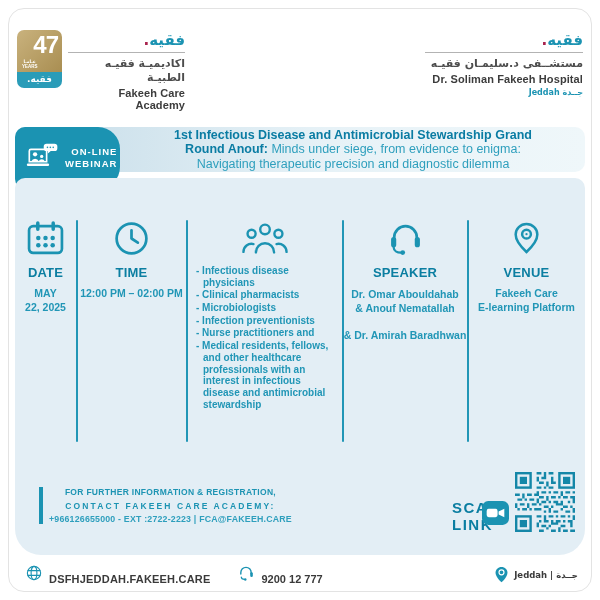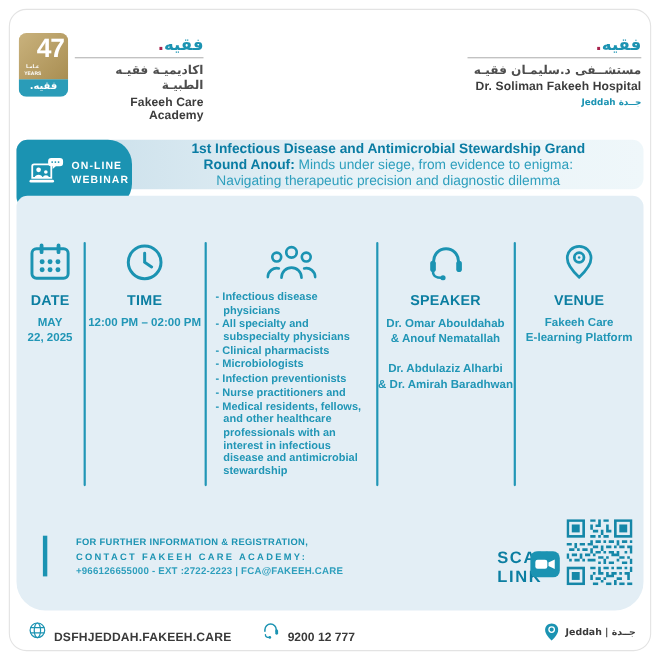--- a/index.html
+++ b/index.html
@@ -22,21 +22,21 @@
   .logo-divider{border-top:1px solid #b3b3b3;margin:3px 0 4px;}
   .name-ar{font-size:11px;color:#4d4d4d;font-weight:700;line-height:1.25;}
   .name-en{font-size:11px;color:#3c3c3c;font-weight:700;margin-top:2px;letter-spacing:0.1px;}
   .city-line{font-size:8px;color:#1b93b2;font-weight:700;margin-top:3px;}
 
   
   .banner{position:absolute;left:15px;top:127px;width:570px;height:45px;border-radius:10px;
           background:linear-gradient(90deg,#c5dce8 0%,#e7f2f7 55%,#eff7fa 100%);}
   .webinar-pill{position:absolute;left:0;top:0;height:62px;width:105px;background:#1b93b2;
           border-radius:10px 22px 22px 10px;display:flex;align-items:center;gap:6px;
-          padding-left:11px;box-sizing:border-box;}
+          padding-left:11px;box-sizing:border-box;text-align:right;}
   .pill-text{color:#fff;font-size:9.5px;font-weight:700;letter-spacing:1px;line-height:1.25;}
   .banner-title{position:absolute;left:112px;right:6px;top:50%;transform:translateY(-50%);
           text-align:center;font-size:12.5px;line-height:1.16;color:#2e9fbd;font-weight:400;}
   .banner-title .tb{color:#0a7ca3;font-weight:700;}
 
   
   .panel{position:absolute;left:15px;top:178px;width:570px;height:377px;background:#e3eef5;
          border-radius:10px 10px 26px 26px;}
   .vdiv{position:absolute;top:42px;width:2px;height:222px;background:#2196b6;border-radius:1px;}
   .col{position:absolute;top:40px;text-align:center;}
@@ -50,21 +50,21 @@
   #col-speaker{left:328px;width:124px;}
   #col-venue{left:453px;width:117px;}
   .nowrap{white-space:nowrap;}
   .aud-list{list-style:none;margin:0;padding:0 2px 0 9px;text-align:left;
             font-size:10px;font-weight:700;color:#2196b6;line-height:1.17;}
   .aud-list li{padding-left:7px;text-indent:-7px;margin-bottom:1px;}
   .aud-list li::before{content:"- ";}
   .spk-group{margin-bottom:13px;font-size:10.5px;font-weight:700;color:#2196b6;line-height:1.35;}
 
   
-  .contact{position:absolute;left:24px;top:309px;padding-left:26px;border-left:4px solid #1b93b2;}
+  .contact{position:absolute;left:24px;top:309px;padding-left:6px;border-left:4px solid #1b93b2;text-align:center;}
   .contact-l1{font-size:8.5px;font-weight:700;color:#1d94b3;letter-spacing:0.3px;margin-bottom:3.5px;}
   .contact-l2{font-size:8.5px;font-weight:700;color:#1d94b3;letter-spacing:2.1px;margin-bottom:3.5px;}
   .contact-l3{font-size:8.8px;font-weight:700;color:#2e9fbd;letter-spacing:0.2px;}
 
   
   .scan-wrap{position:absolute;left:421px;top:294px;width:140px;height:62px;}
   .scan-label{position:absolute;left:16px;top:27px;font-size:15px;font-weight:700;color:#0b7ea1;
               letter-spacing:1.5px;line-height:1.15;}
   .cam-icon{position:absolute;left:46px;top:29px;}
   .qr{position:absolute;left:79px;top:0;}
@@ -191,21 +191,20 @@
             <path d="M14.5 31.5a9.5 9.5 0 0 1 19 0"></path>
             <circle cx="10" cy="12" r="4.2"></circle>
             <path d="M1.5 31a8.5 8.5 0 0 1 10.5-8.2"></path>
             <circle cx="38" cy="12" r="4.2"></circle>
             <path d="M46.5 31a8.5 8.5 0 0 0-10.5-8.2"></path>
           </g>
         </svg>
       </div>
       <ul class="aud-list">
         <li>Infectious disease physicians</li>
-        <li>All specialty and subspecialty physicians</li>
         <li>Clinical pharmacists</li>
         <li>Microbiologists</li>
         <li>Infection preventionists</li>
         <li>Nurse practitioners and</li>
         <li>Medical residents, fellows, and other healthcare professionals with an interest in infectious disease and antimicrobial stewardship</li>
       </ul>
     </div>
 
     <div class="col" id="col-speaker">
       <div class="col-icon">
@@ -216,21 +215,20 @@
           <path d="M5.5 24.5c0 3.5 3.5 5.2 7 5.2" fill="none" stroke="#1b93b2" stroke-width="2.2" stroke-linecap="round"></path>
           <circle cx="14.3" cy="29.7" r="2.3" fill="#1b93b2"></circle>
         </svg>
       </div>
       <div class="col-title">SPEAKER</div>
       <div class="spk-group">
         <div>Dr. Omar Abouldahab</div>
         <div>&amp; Anouf Nematallah</div>
       </div>
       <div class="spk-group">
-        <div>Dr. Abdulaziz Alharbi</div>
         <div>&amp; Dr. Amirah Baradhwan</div>
       </div>
     </div>
 
     <div class="col" id="col-venue">
       <div class="col-icon">
         <svg width="25" height="34" viewBox="0 0 24 30">
           <g fill="none" stroke="#1b93b2" stroke-width="2.4">
             <path d="M12 1.6C6.2 1.6 1.6 6.1 1.6 11.7c0 6.8 8.1 14.6 10.4 16.7 2.3-2.1 10.4-9.9 10.4-16.7C22.4 6.1 17.8 1.6 12 1.6z"></path>
             <circle cx="12" cy="11.3" r="4.2"></circle>

